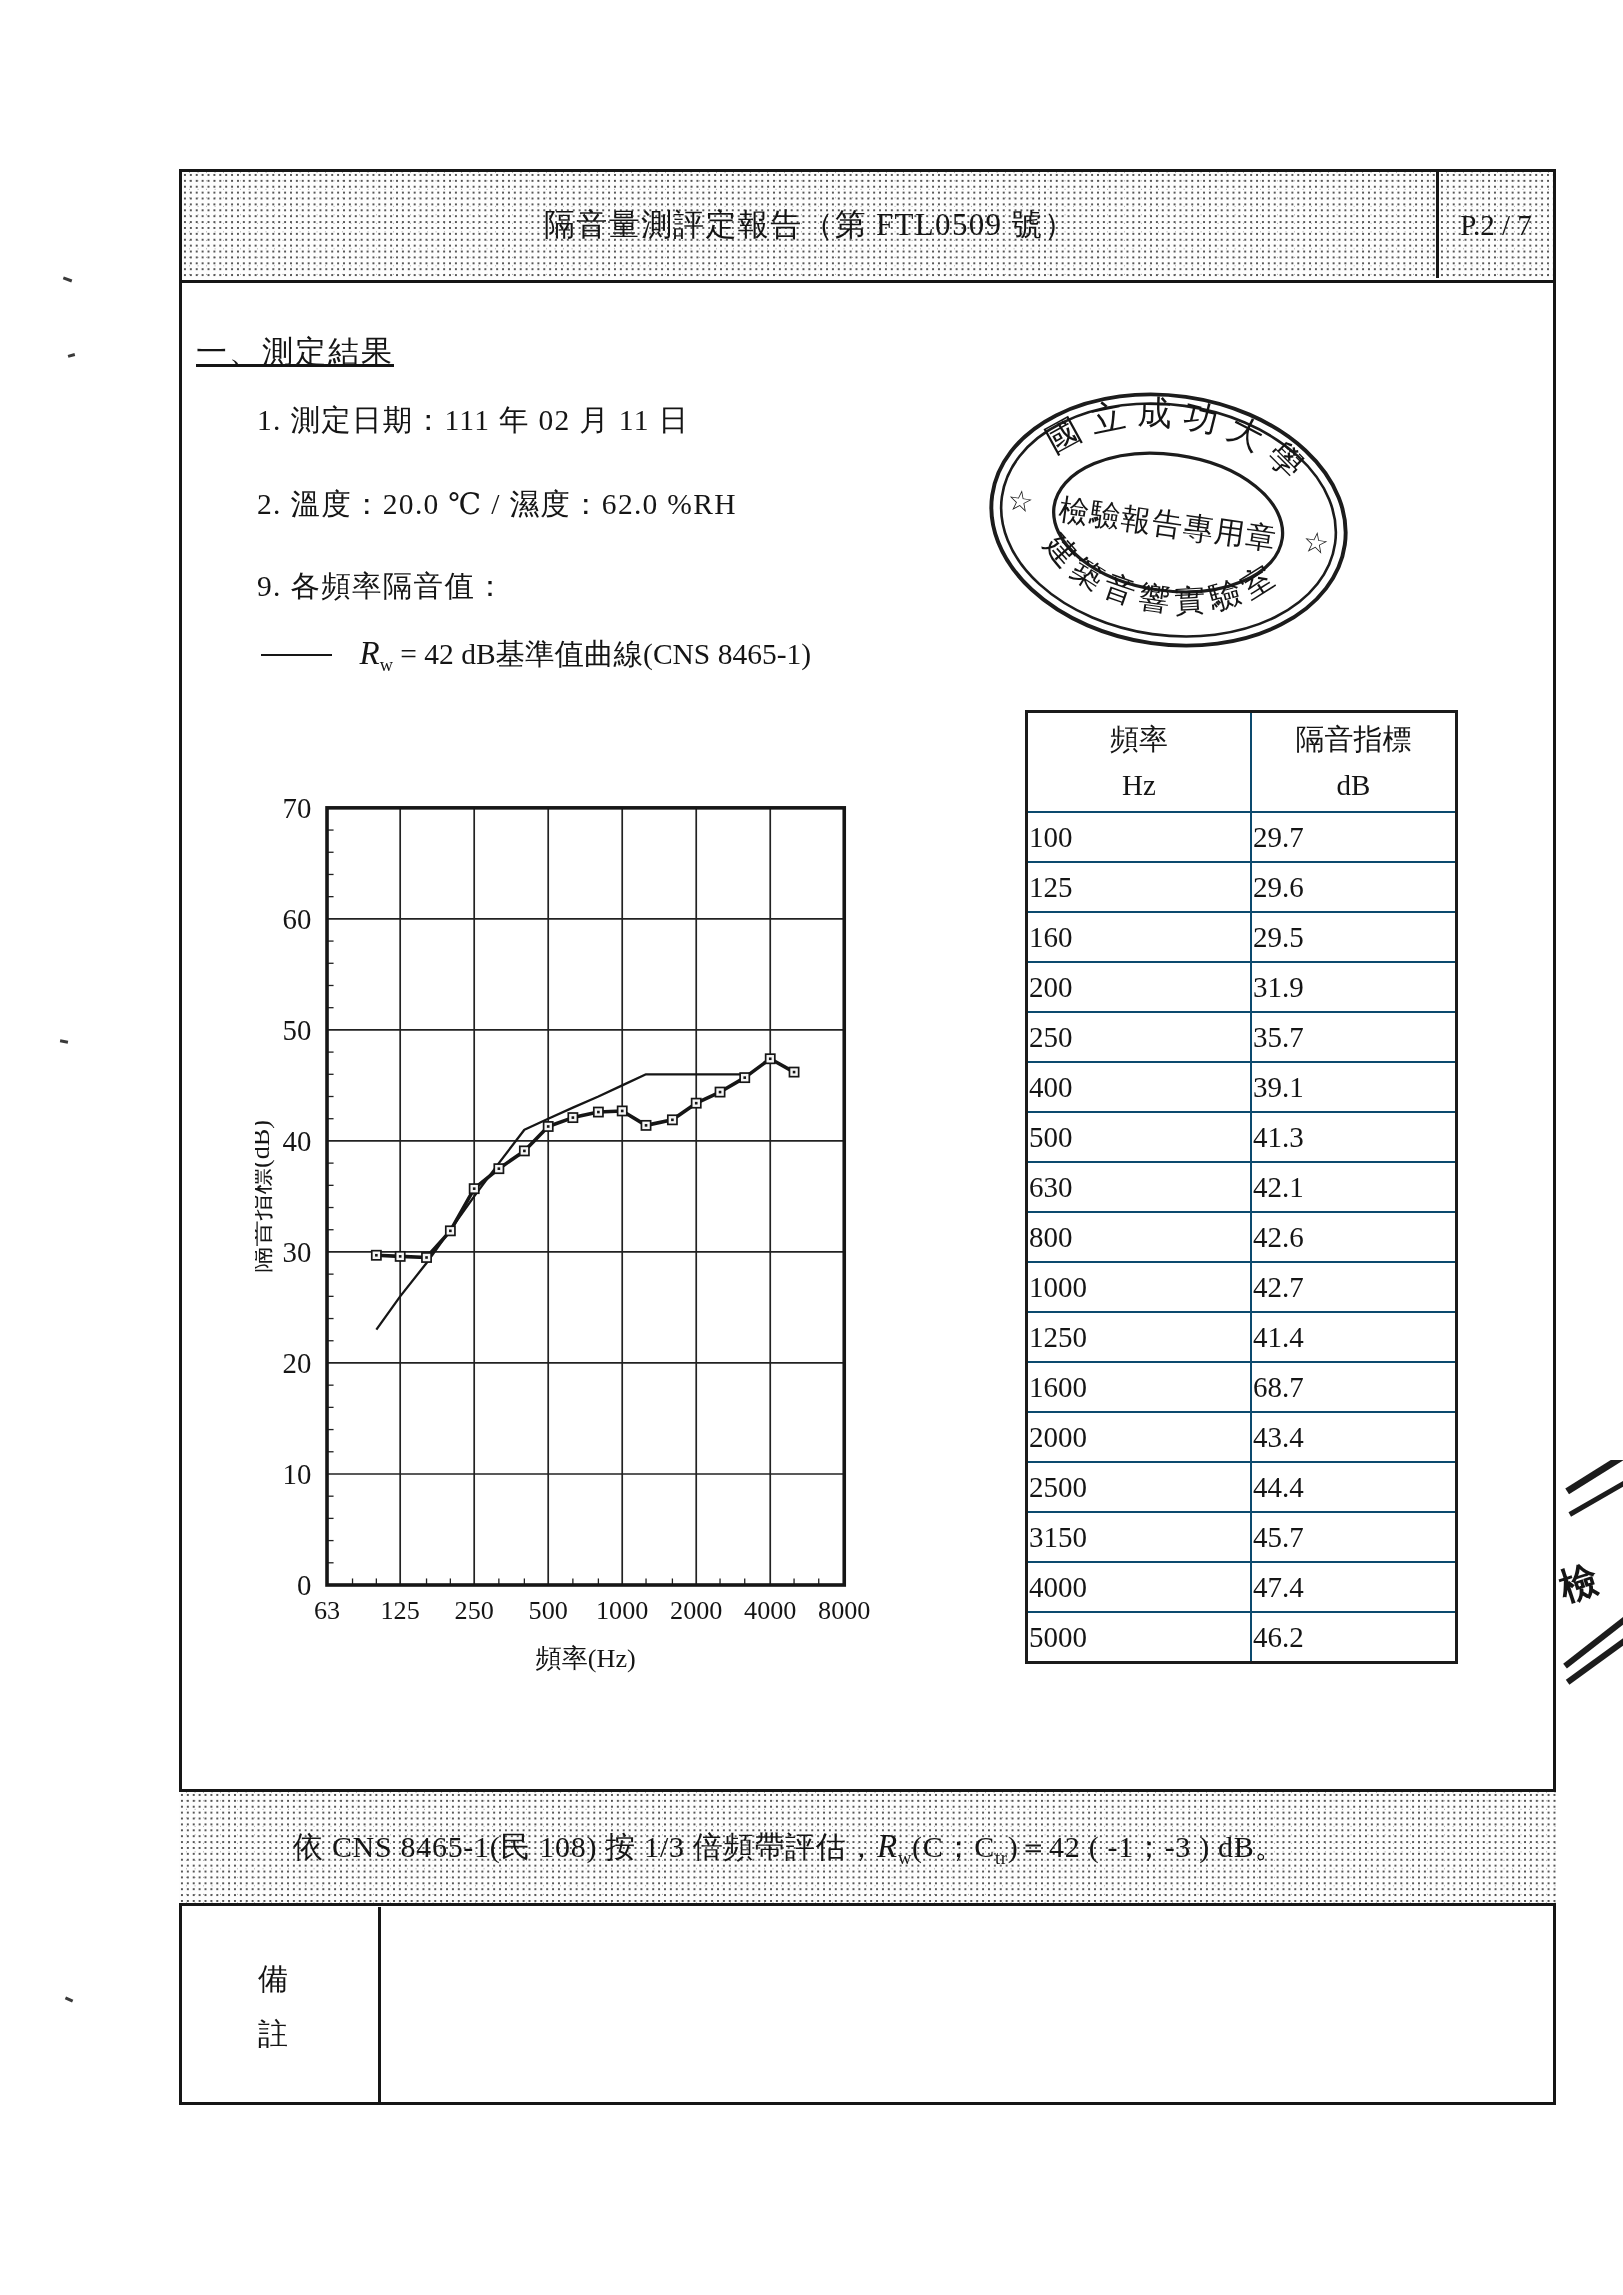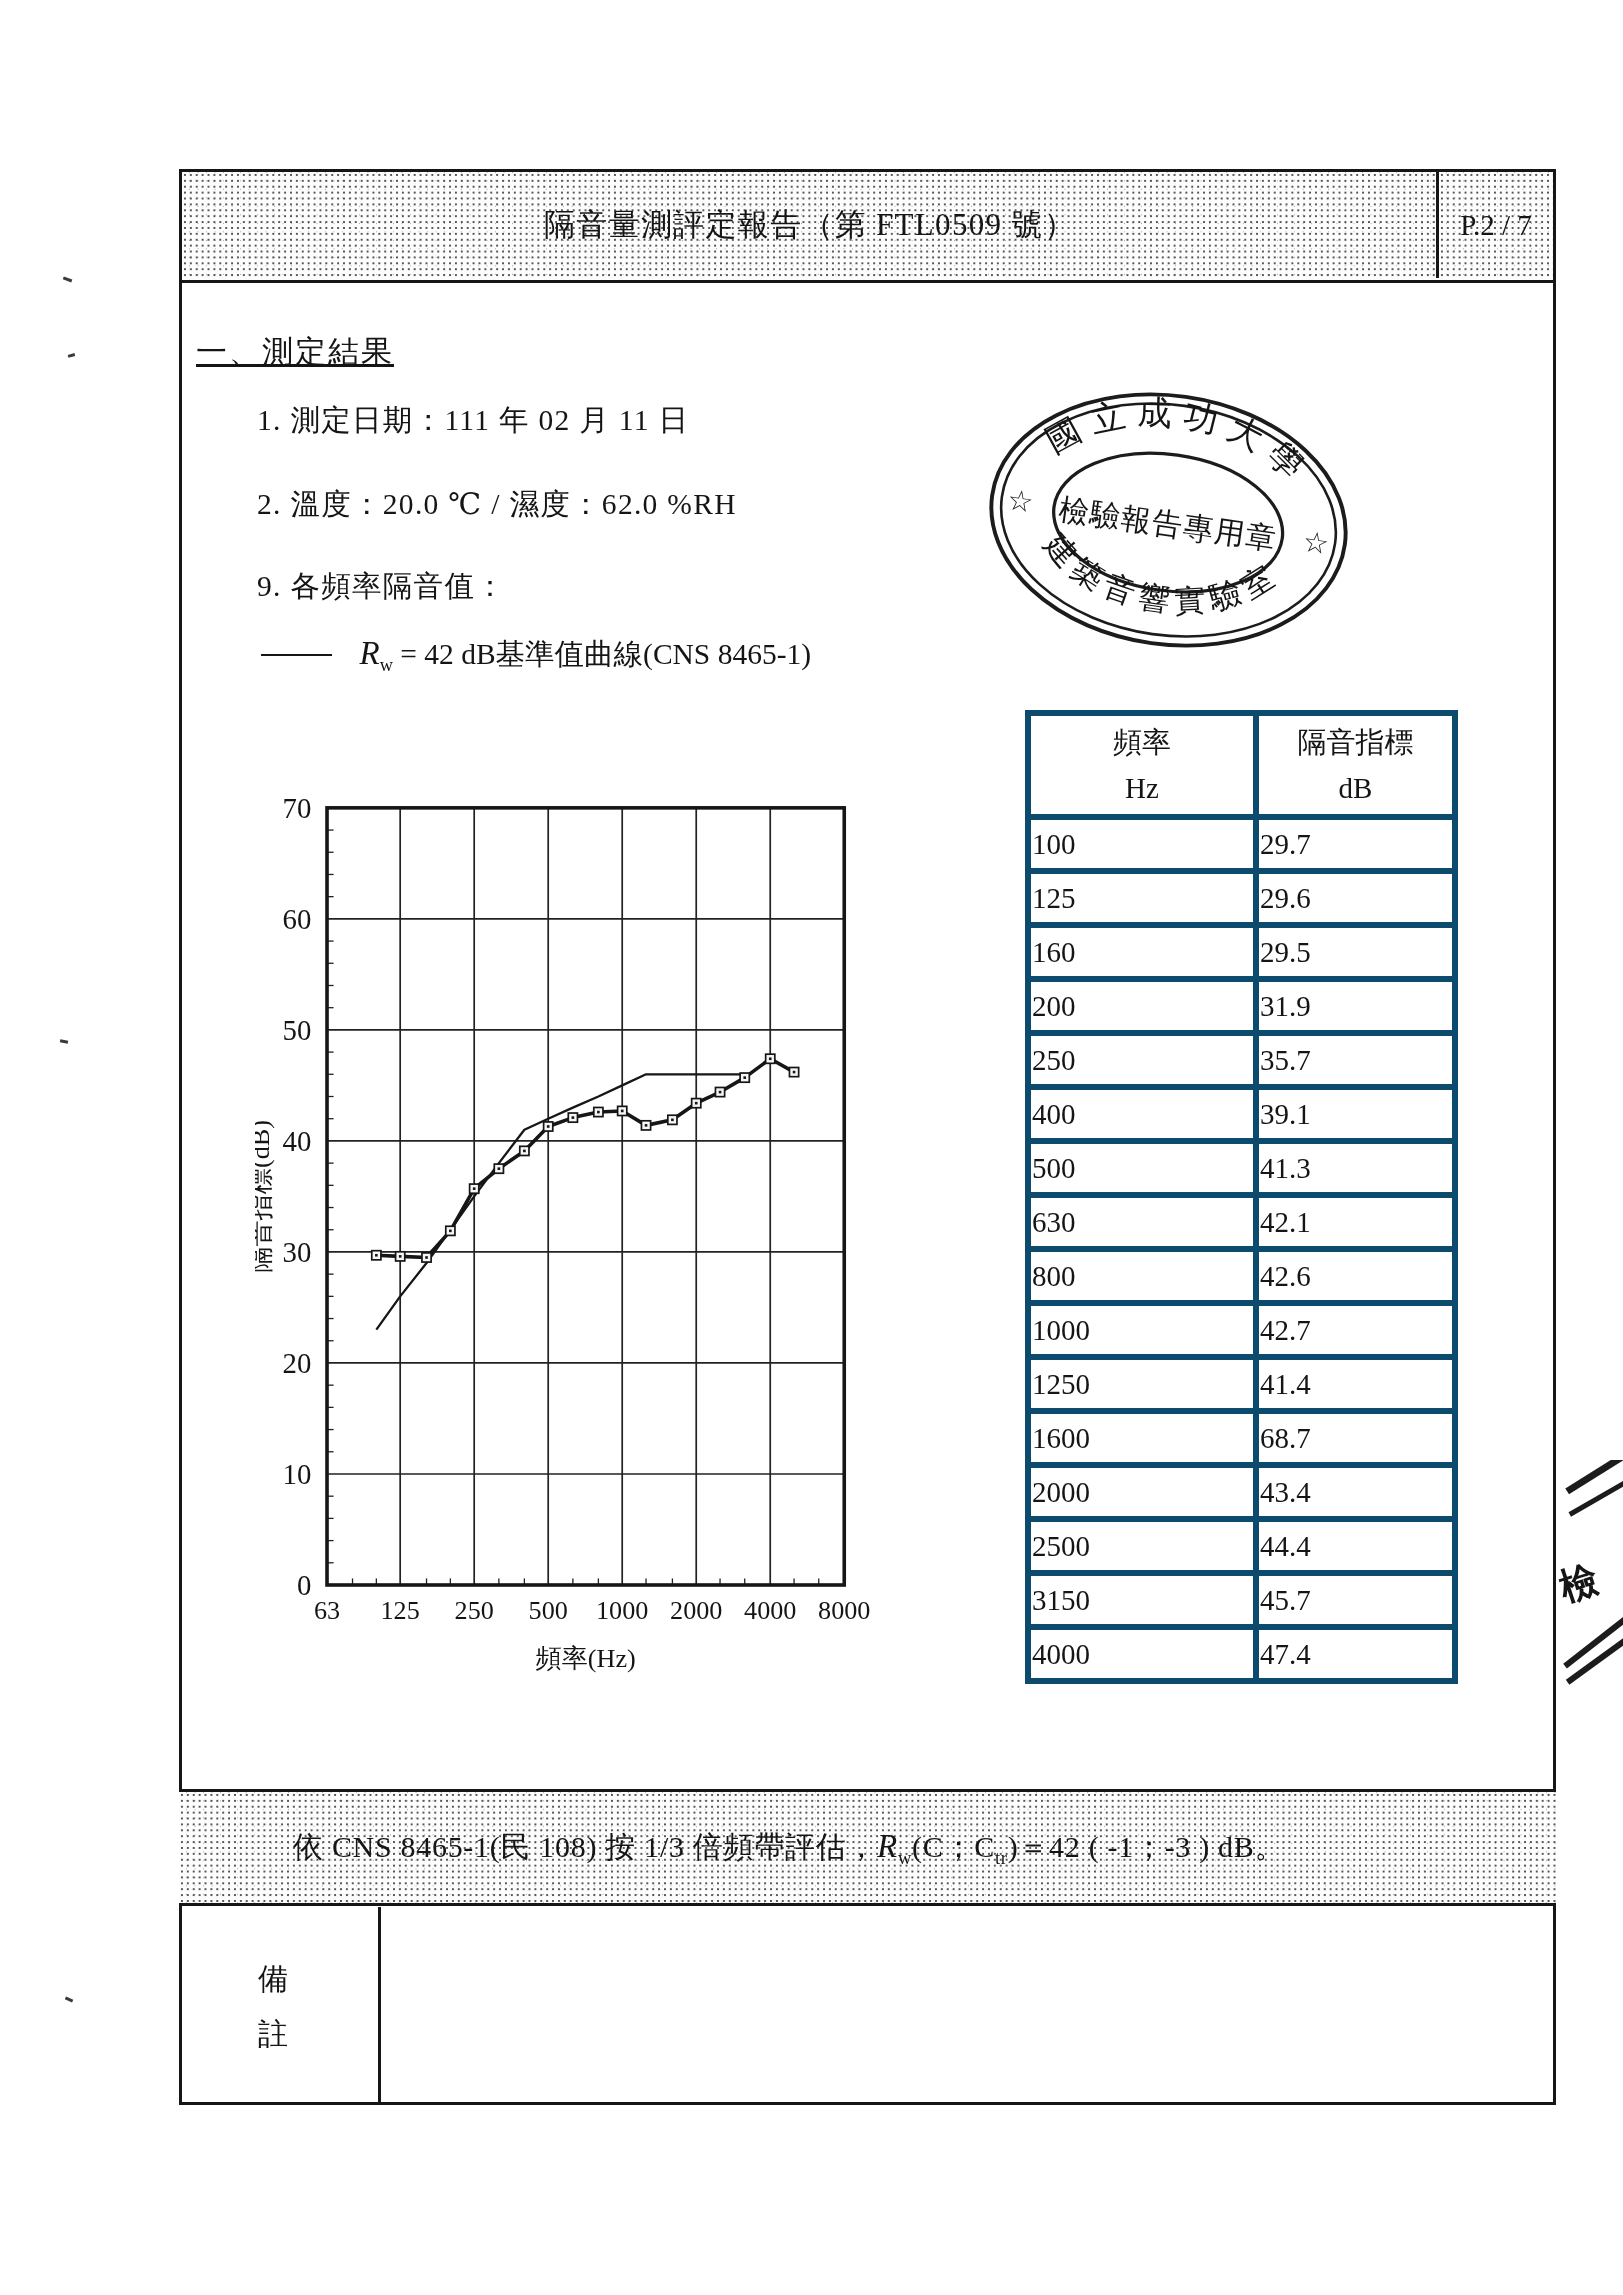--- a/index.html
+++ b/index.html
@@ -48,21 +48,21 @@
   .note-text{margin-left:114px;font-size:30px;font-weight:normal;letter-spacing:0.7px;}
   .note-text i{font-size:33px;}
   .remark-divider{left:378px;top:1907px;width:3.3px;height:198px;background:#161616;}
   .remark-label{
     left:254px;top:1951px;width:34px;font-size:30px;line-height:55px;
     word-break:break-all;text-align:right;letter-spacing:0;
   }
   
   .freq-table{left:1025px;top:710px;width:433px;}
   table{border-collapse:collapse;table-layout:fixed;width:433px;}
-  th,td{border:6px solid #0c4a6e;font-weight:normal;
+  th,td{border:2px solid #0c4a6e;font-weight:normal;
         font-family:"Liberation Serif","DejaVu Serif",serif;}
   table{border:3.3px solid #1b1b1b;}
   th{height:96px;font-size:29px;}
   td{height:46px;font-size:29px;}
   .th-inner div{line-height:46px;}
   
   text{font-family:"Liberation Serif","DejaVu Serif",serif;fill:#151515;}
   
   .speck{position:absolute;background:#3a3a3a;}
   .edge-art{
@@ -307,20 +307,24 @@
             <td>44.4</td>
           </tr>
           <tr>
             <td>3150</td>
             <td>45.7</td>
           </tr>
           <tr>
             <td>4000</td>
             <td>47.4</td>
           </tr>
+          <tr>
+            <td>5000</td>
+            <td>46.2</td>
+          </tr>
         </tbody>
     </table>
   </div>
 
   <div class="abs note-band stipple">
     <div class="note-text"><span>依 CNS 8465-1(民 108) 按 1/3 倍頻帶評估，</span><i>R</i><sub>w</sub><span>(C；C</span><sub>tr</sub><span>)＝42 ( -1；-3 ) dB。</span></div>
   </div>
 
   <div class="abs remark-divider"></div>
   <div class="abs remark-label">備註</div>

